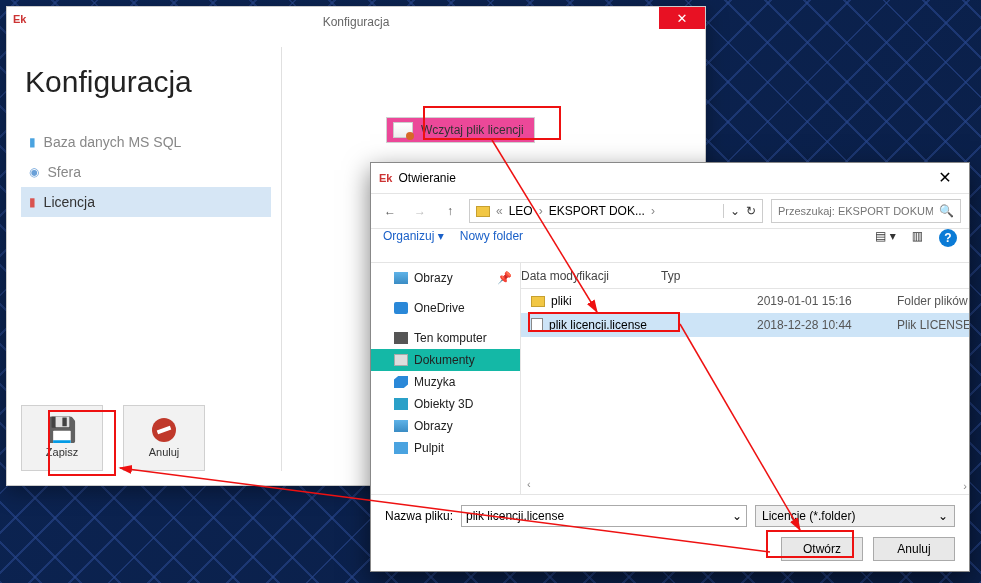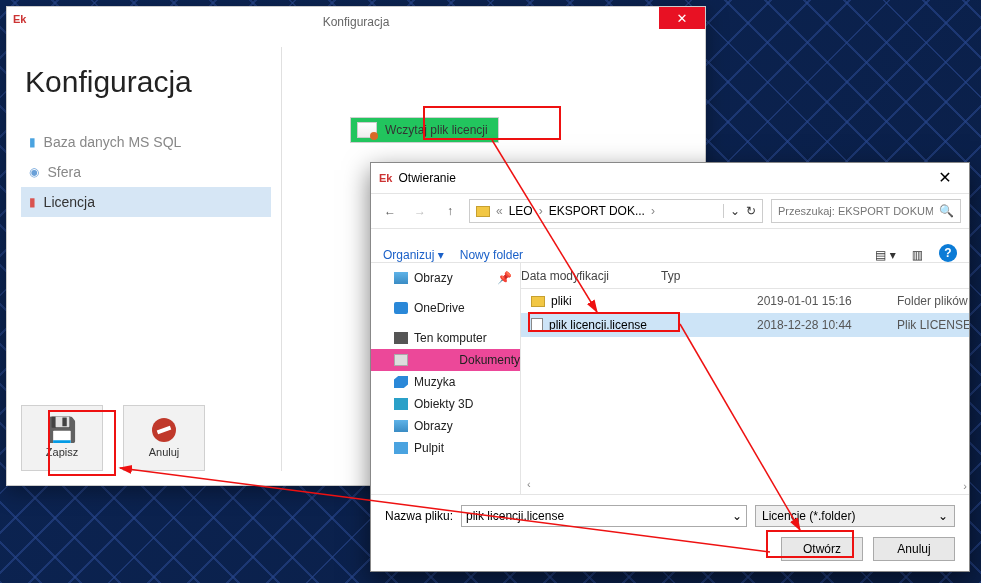--- a/index.html
+++ b/index.html
@@ -36,23 +36,23 @@
     display: flex; align-items: center; gap: 8px; height: 30px; padding: 0 8px;
     font-size: 14px; color: #888; cursor: pointer;
   }
   .nav-item.active { background: #d6e6f5; color: #333; }
   .nav-item .dot { font-size: 12px; }
   .nav-item.db .dot { color: #4aa3e0; }
   .nav-item.sfera .dot { color: #6aa0d8; }
   .nav-item.lic .dot { color: #d9534f; }
   .cfg-right { flex: 1; border-left: 1px solid #e0e0e0; padding-left: 20px; position: relative; }
   .load-btn {
-    display: inline-flex; align-items: center; gap: 8px; background: #22c55e;
+    display: inline-flex; align-items: center; gap: 8px; background: #ec4899;
     border: 1px solid #d0d0d0; padding: 4px 10px 4px 6px; font-size: 12px; color: #333;
-    cursor: pointer; margin-top: 70px; margin-left: 48px;
+    cursor: pointer; margin-top: 70px; margin-left: 84px;
   }
   .load-btn .lic-icon {
     width: 20px; height: 16px; background: linear-gradient(#fff,#eee);
     border:1px solid #ccc; position: relative;
   }
   .load-btn .lic-icon::after { content:""; position:absolute; right:-2px; bottom:-3px; width:8px;height:8px; background:#d86a28; border-radius:50%; }
   .cfg-footer {
     position: absolute; left: 14px; right: 14px; bottom: 14px; display: flex; gap: 20px;
   }
   .btn-big {
@@ -79,28 +79,28 @@
   .fd-nav { height: 36px; border-top:1px solid #e4e4e4; border-bottom:1px solid #e4e4e4; display:flex; align-items:center; padding: 0 8px; gap:8px; font-size:12px; }
   .fd-nav .arrow { width:22px; text-align:center; color:#555; cursor:pointer; }
   .fd-path { flex:1; height:24px; border:1px solid #ccc; display:flex; align-items:center; gap:6px; padding:0 6px; background:#fff; }
   .fd-path .folder-ico { width:14px;height:11px;background:#f2c744;border:1px solid #c7a030; }
   .fd-path .crumb { cursor:pointer; }
   .fd-path .sep { color:#888; }
   .fd-path .end { flex:1; display:flex; justify-content:flex-end; gap:6px; color:#333; }
   .fd-path .drop { border-left:1px solid #ccc; padding-left:6px; cursor:pointer;}
   .fd-search { width:190px; height:24px; border:1px solid #ccc; display:flex; align-items:center; padding:0 6px; color:#888; gap:6px; }
   .fd-search input { border:none; outline:none; flex:1; font-size:11px; color:#333; background:transparent; }
-  .fd-toolbar { height:34px; display:flex; align-items:flex-end; padding:0 12px; gap:16px; font-size:12px; color:#1a60c8; border-bottom:1px solid #e4e4e4; }
+  .fd-toolbar { height:34px; display:flex; align-items:flex-start; padding:0 12px; gap:16px; font-size:12px; color:#1a60c8; border-bottom:1px solid #e4e4e4; }
   .fd-toolbar .spacer{flex:1;}
   .fd-toolbar .view,.fd-toolbar .layout{ color:#333; cursor:pointer; display:flex; align-items:center; gap:2px;}
   .fd-toolbar .help{ width:18px;height:18px;border-radius:50%;background:#0b7bd6;color:#fff;display:flex;align-items:center;justify-content:center;font-size:12px;font-weight:bold;cursor:pointer;}
   .fd-main { flex:1; display:flex; min-height:0; }
   .fd-tree { width:150px; border-right:1px solid #e4e4e4; overflow:hidden; font-size:12px; padding-top:4px; }
   .tree-item { height:22px; display:flex; align-items:center; gap:6px; padding-left:23px; color:#222; cursor:pointer; white-space:nowrap; }
-  .tree-item.sel { background:#ec4899;justify-content:space-between; }
+  .tree-item.sel { background:#14b8a6; }
   .tree-item .ico { width:14px; height:12px; display:inline-block; }
   .ico.pics{background:linear-gradient(#5fb3e8,#3a8cc4);}
   .ico.od{background:#2a88d8;border-radius:2px;}
   .ico.pc{background:#555;}
   .ico.doc{background:#ddd;border:1px solid #aaa;}
   .ico.mus{background:#2a88d8;clip-path:polygon(30% 0,100% 0,100% 70%,70% 100%,0 100%,0 30%);}
   .ico.obj{background:#2aa0c8;}
   .ico.down{background:#3a8cc4;}
   .ico.desk{background:#4aa3e0;}
   .tree-pin{margin-left:auto;margin-right:8px;color:#888;}

